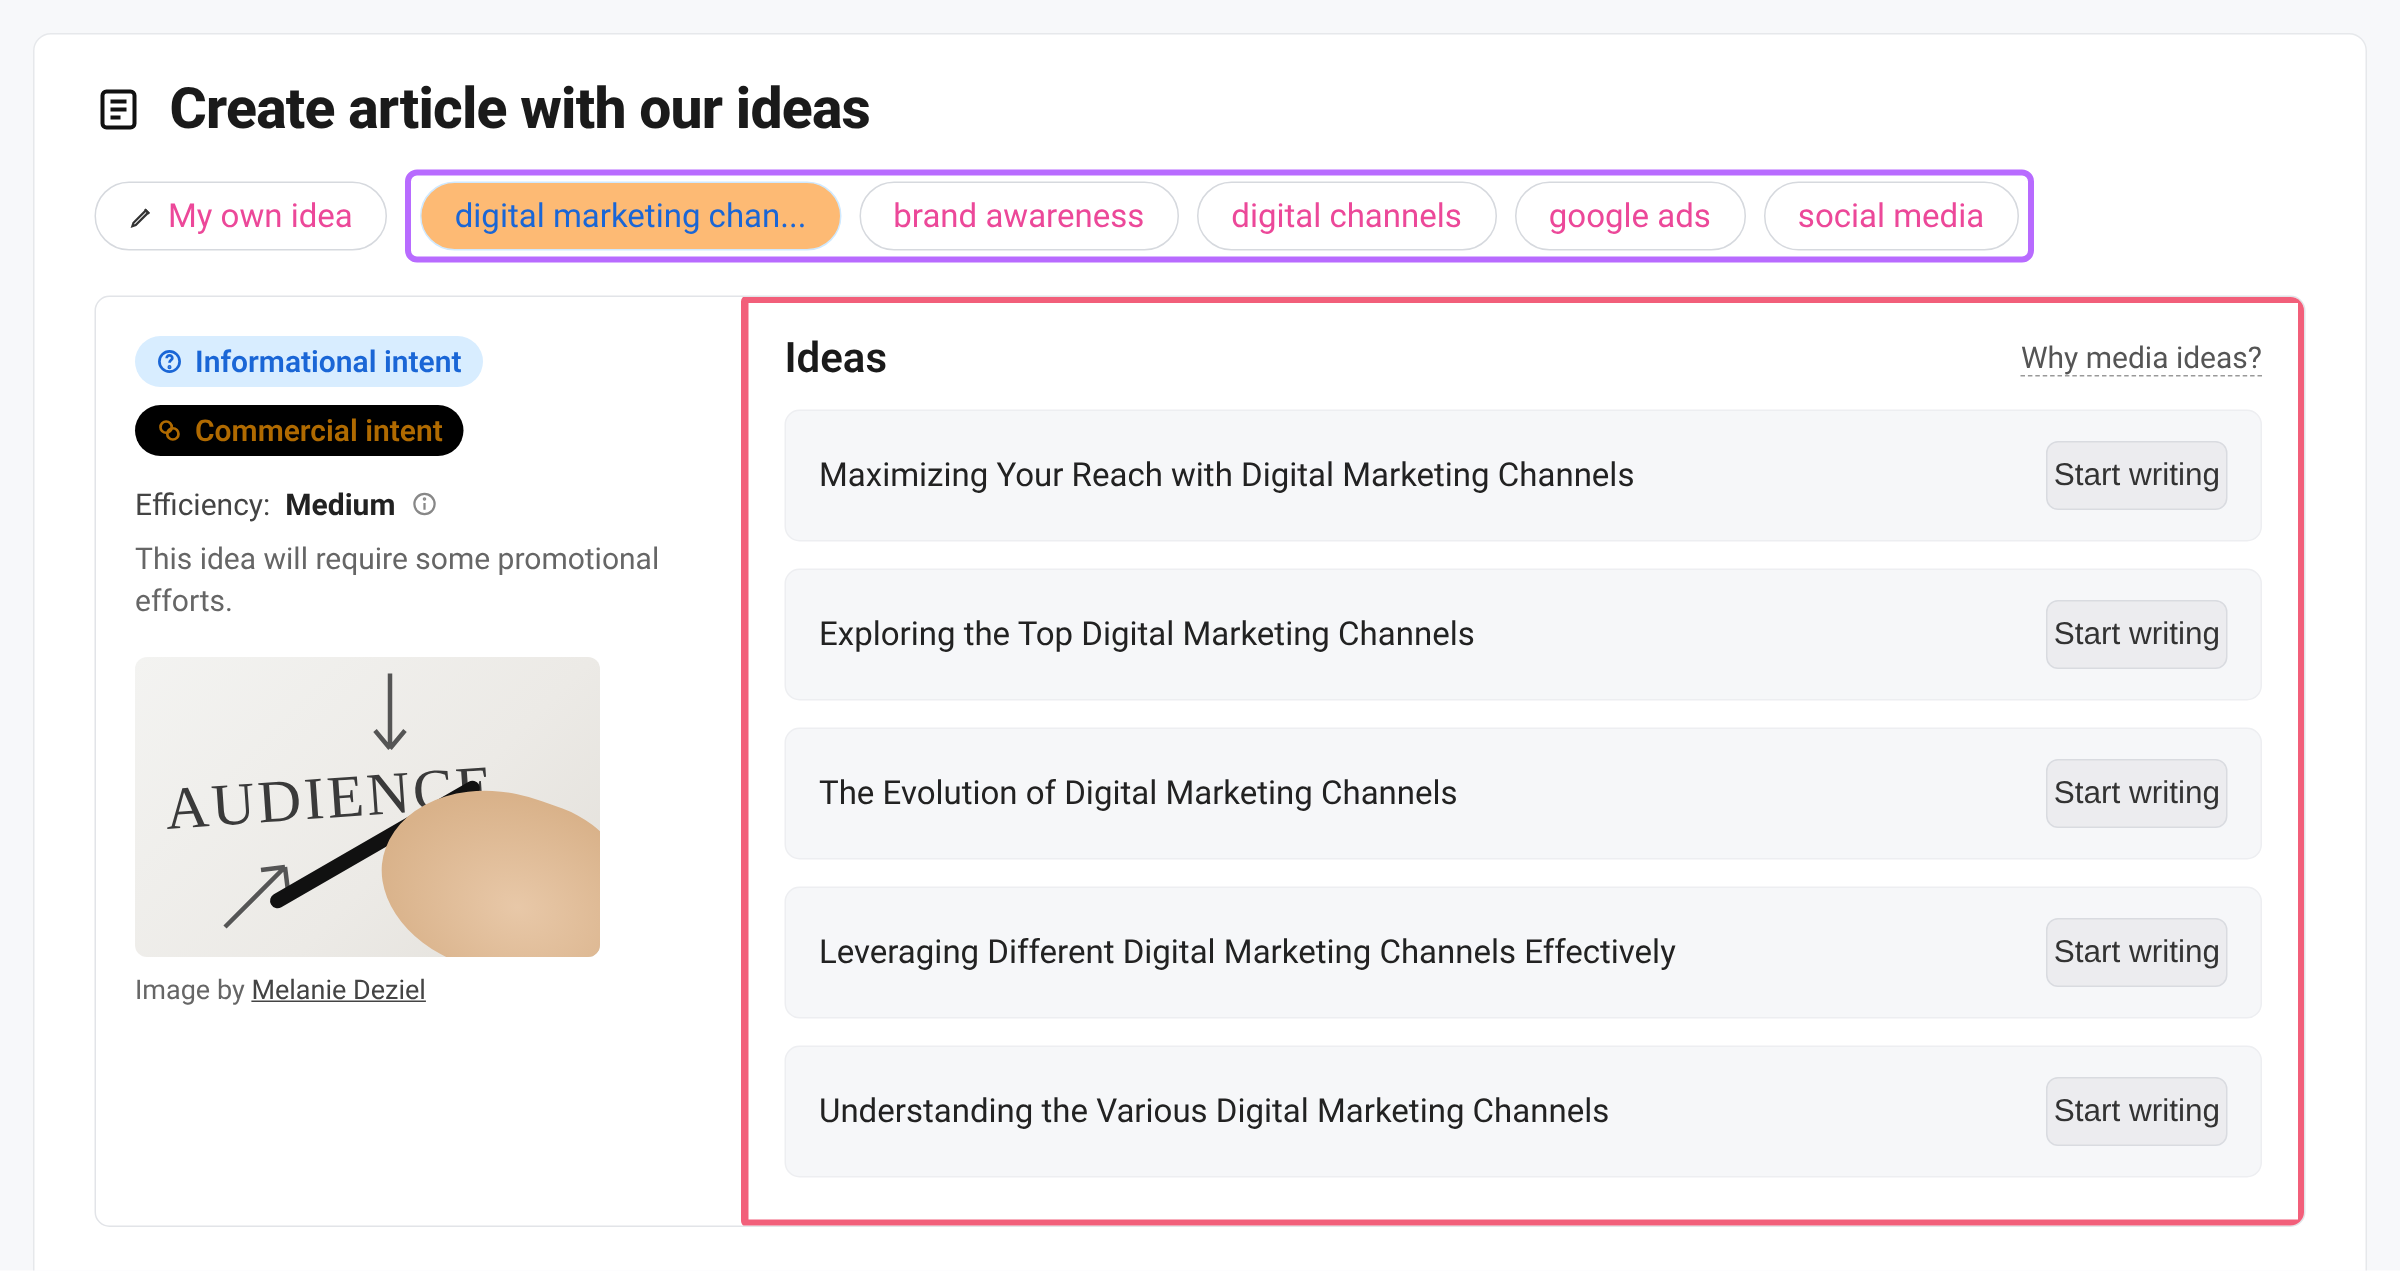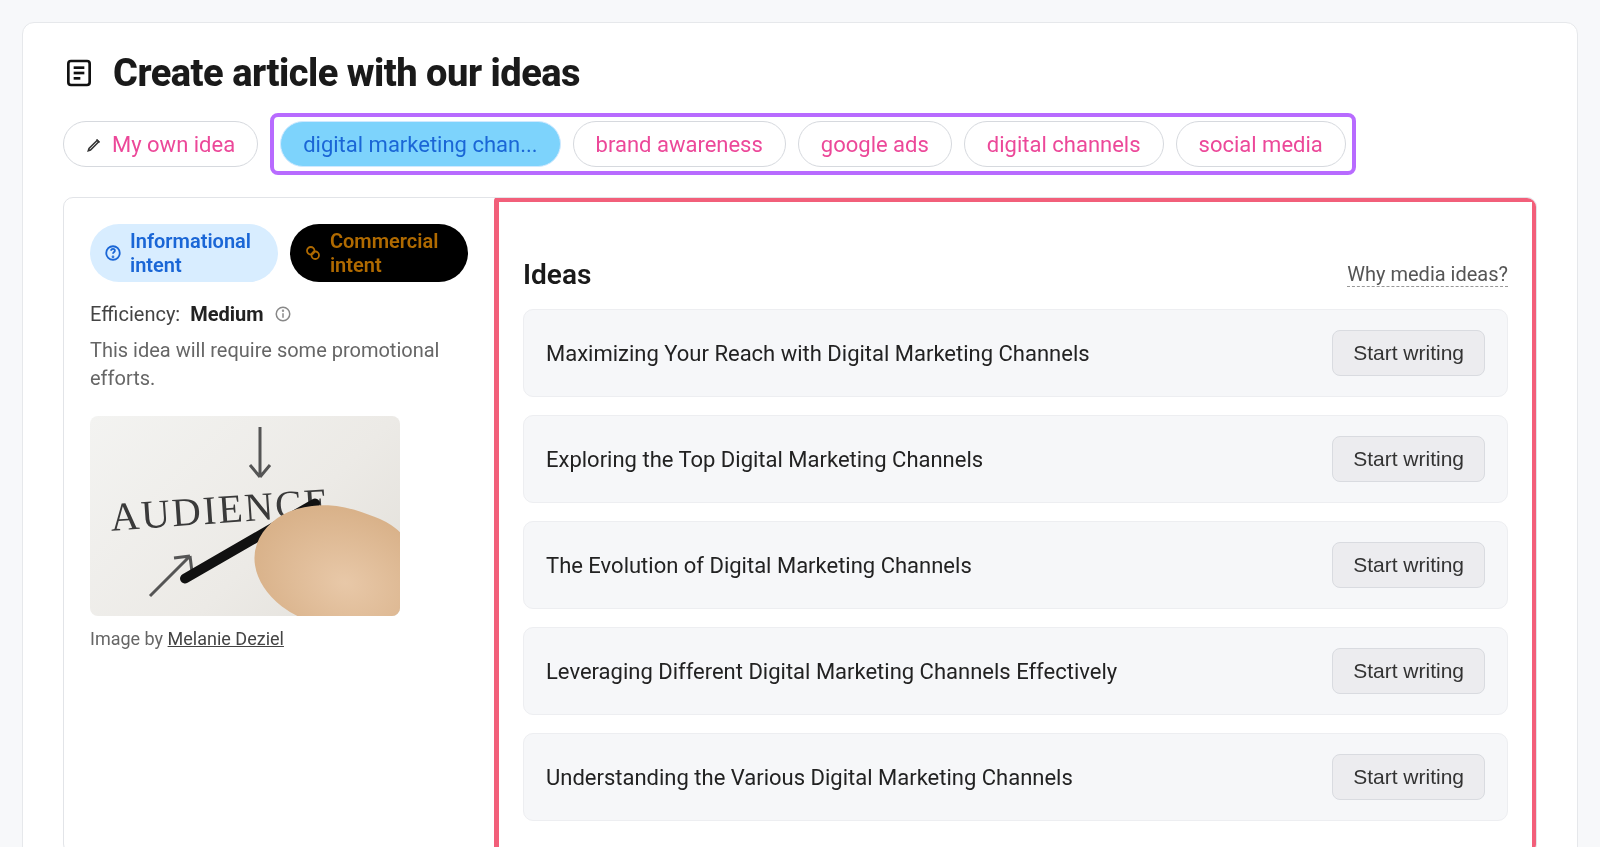--- a/index.html
+++ b/index.html
@@ -44,21 +44,21 @@
     border: 1px solid #d6d9de;
     border-radius: 999px;
     background: #fff;
     font-size: 22px;
     color: #ec4899;
     cursor: pointer;
     white-space: nowrap;
   }
   .chip.own { color: #ec4899; }
   .chip.active {
-    background: #7dd3fc;
+    background: #fdba74;
     color: #1a66d6;
     border-color: #cfe9ff;
   }
   .chip-highlight {
     border: 4px solid #b86bff;
     border-radius: 8px;
     padding: 4px 6px;
     display: flex;
     gap: 12px;
   }
@@ -76,21 +76,21 @@
   .topic-row {
     display: flex;
     align-items: center;
     gap: 14px;
     margin-bottom: 22px;
   }
   .topic-title {
     font-size: 29px;
     font-weight: 800;
   }
-  .intent-badges { display:flex; flex-direction:row; gap:12px; align-items:flex-start; margin-bottom:20px;}
+  .intent-badges { display:flex; flex-direction:column; gap:12px; align-items:flex-start; margin-bottom:20px;}
   .badge {
     display: inline-flex;
     align-items: center;
     gap: 8px;
     padding: 5px 14px;
     border-radius: 999px;
     font-size: 20px;
     font-weight: 600;
   }
   .badge.info { background:#d8edff; color:#1a66d6; }
@@ -125,34 +125,33 @@
   .right {
     flex:1;
     border: 5px solid #f25f7a;
     border-radius: 4px;
     margin: -1px -1px -1px 0;
     padding: 20px 24px 28px 24px;
   }
   .ideas-head {
     display:flex; justify-content:space-between; align-items:center;
     margin-bottom:18px;
-    margin-top:36px;
   }
   .ideas-head h2 { font-size:28px; font-weight:600; }
   .why { font-size:20px; color:#555; border-bottom:1px dashed #999; cursor:pointer;}
   .idea {
     display:flex; justify-content:space-between; align-items:center;
     background:#f6f7f9; border:1px solid #edeef1; border-radius:10px;
     padding: 20px 22px; margin-bottom:18px;
   }
   .idea:last-child{ margin-bottom:0;}
   .idea-title { font-size:22px; color:#222; }
   .start-btn {
     background:#ececef; border:1px solid #d9dbe0; border-radius:8px;
-    padding:10px 20px; font-size:21px; color:#333; cursor:pointer;
+    padding:10px 4px; font-size:21px; color:#333; cursor:pointer;
   }
   .icon-mini { display:inline-flex; }
 </style>
 </head>
 <body>
 
 <div class="card">
 
   <div class="header">
     <span class="icon-mini">
@@ -178,24 +177,24 @@
     </div>
 
     <div class="chip-highlight">
       <div class="chip active">
         <span>digital marketing chan...</span>
       </div>
       <div class="chip">
         <span>brand awareness</span>
       </div>
       <div class="chip">
+        <span>digital channels</span>
+      </div>
+      <div class="chip">
         <span>google ads</span>
-      </div>
-      <div class="chip">
-        <span>digital channels</span>
       </div>
       <div class="chip">
         <span>social media</span>
       </div>
     </div>
   </div>
 
   <div class="panel">
 
     <div class="left">

